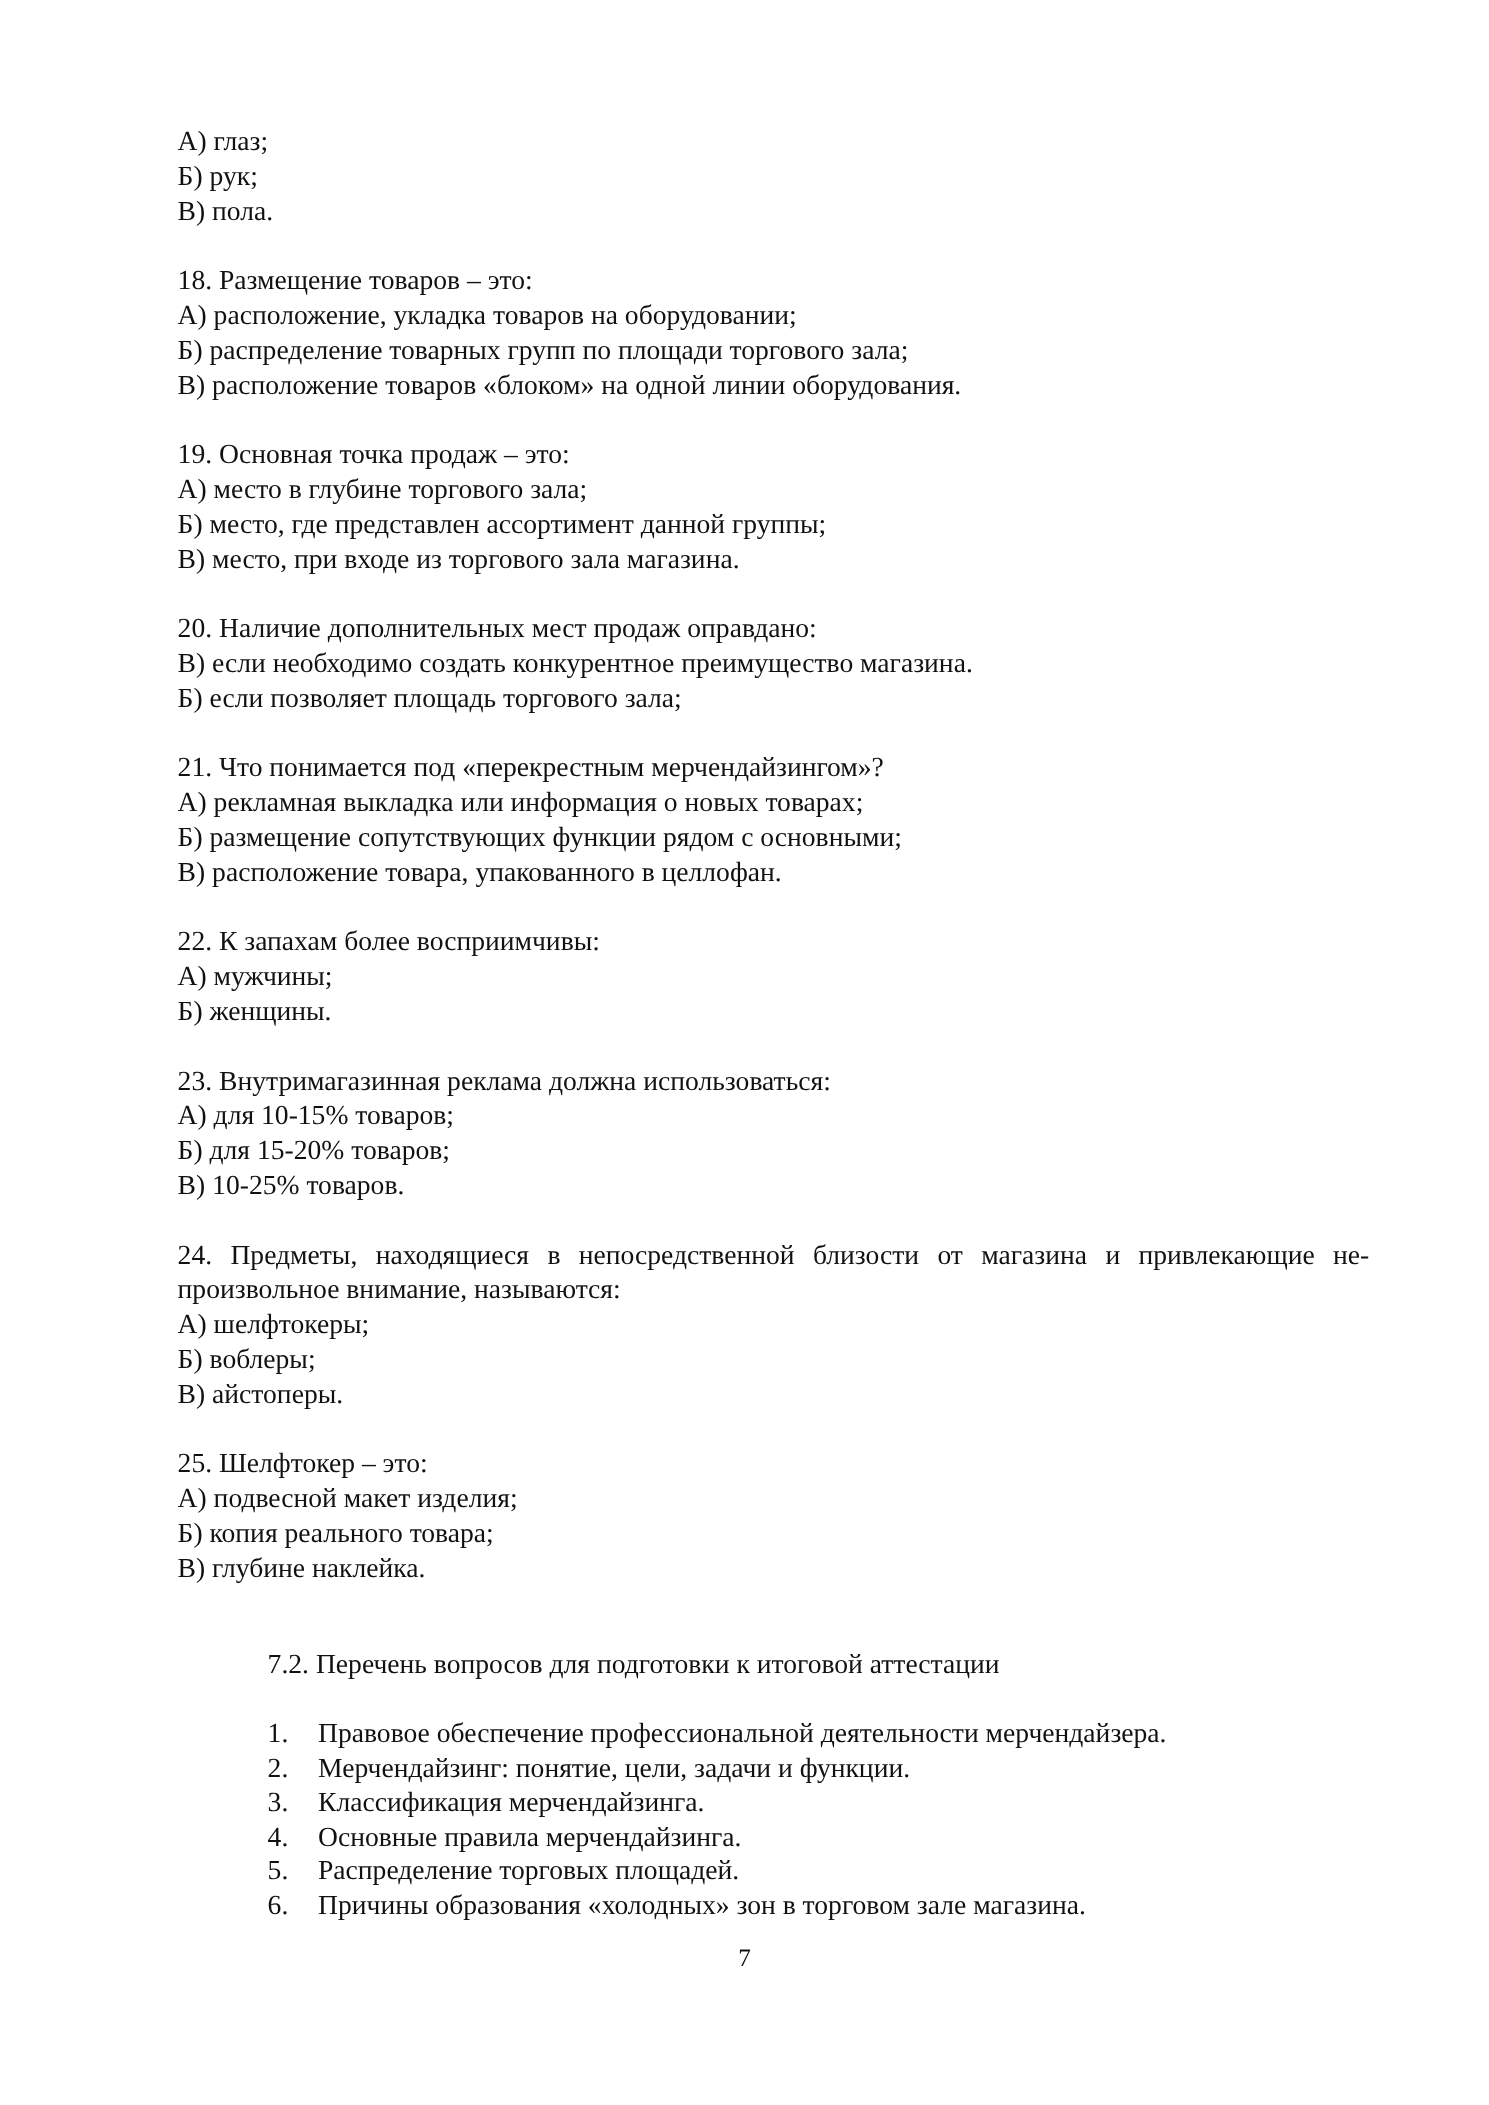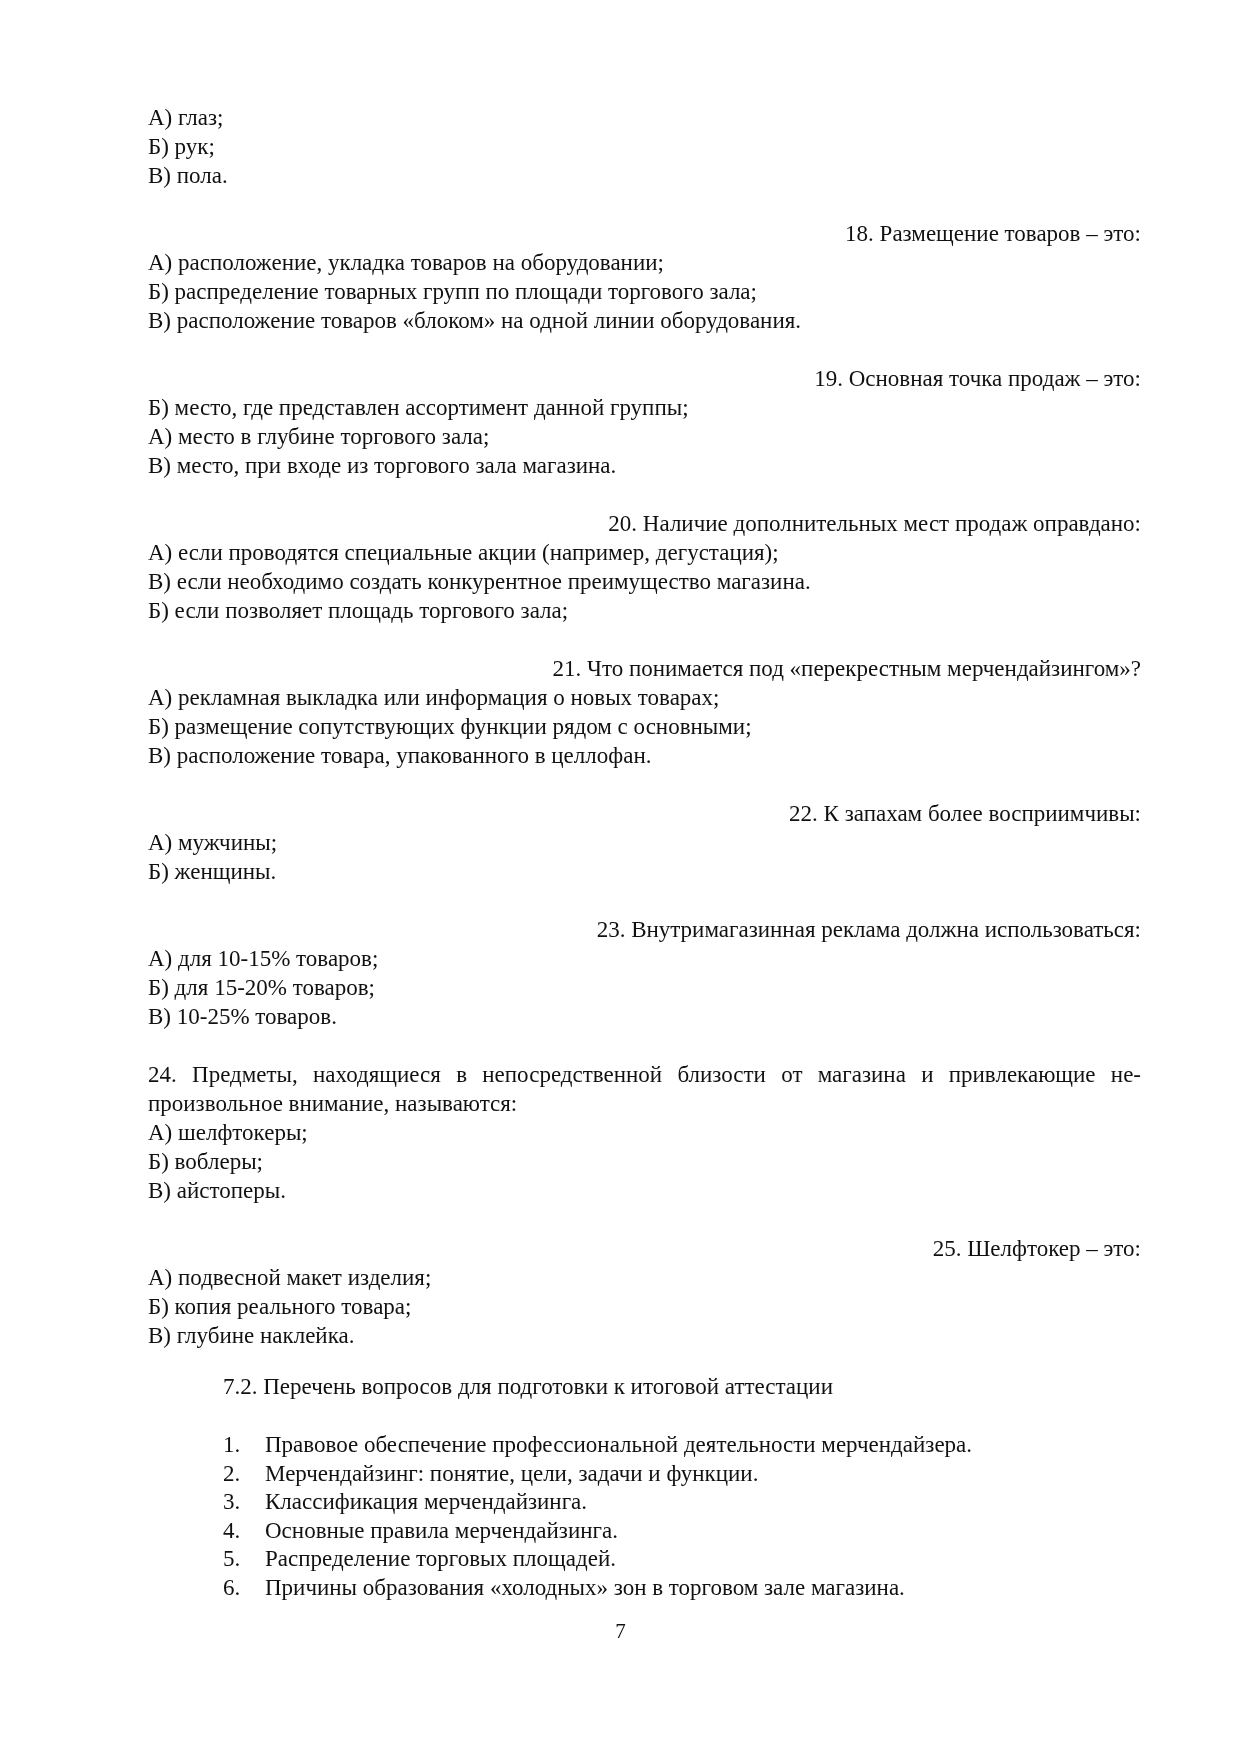--- a/index.html
+++ b/index.html
@@ -28,21 +28,20 @@
       top: 103px;
       width: 993px;
       font-size: 23px;
       line-height: 29px;
     }
     .question {
       margin-bottom: 29px;
     }
     .q-title {
       display: block;
-      text-align: right;
     }
     .q-title.justified {
       white-space: normal;
       text-align: justify;
       text-align-last: left;
       width: 993px;
     }
     .option {
       display: block;
       white-space: nowrap;
@@ -98,28 +97,27 @@
 
     <div class="question">
       <span class="q-title">18. Размещение товаров – это:</span>
       <span class="option">А) расположение, укладка товаров на оборудовании;</span>
       <span class="option">Б) распределение товарных групп по площади торгового зала;</span>
       <span class="option">В) расположение товаров «блоком» на одной линии оборудования.</span>
     </div>
 
     <div class="question">
       <span class="q-title">19. Основная точка продаж – это:</span>
+      <span class="option">А) место в глубине торгового зала;</span>
       <span class="option">Б) место, где представлен ассортимент данной группы;</span>
-      <span class="option">А) место в глубине торгового зала;</span>
       <span class="option">В) место, при входе из торгового зала магазина.</span>
     </div>
 
     <div class="question">
       <span class="q-title">20. Наличие дополнительных мест продаж оправдано:</span>
-      <span class="option">А) если проводятся специальные акции (например, дегустация);</span>
       <span class="option">В) если необходимо создать конкурентное преимущество магазина.</span>
       <span class="option">Б) если позволяет площадь торгового зала;</span>
     </div>
 
     <div class="question">
       <span class="q-title">21. Что понимается под «перекрестным мерчендайзингом»?</span>
       <span class="option">А) рекламная выкладка или информация о новых товарах;</span>
       <span class="option">Б) размещение сопутствующих функции рядом с основными;</span>
       <span class="option">В) расположение товара, упакованного в целлофан.</span>
     </div>

